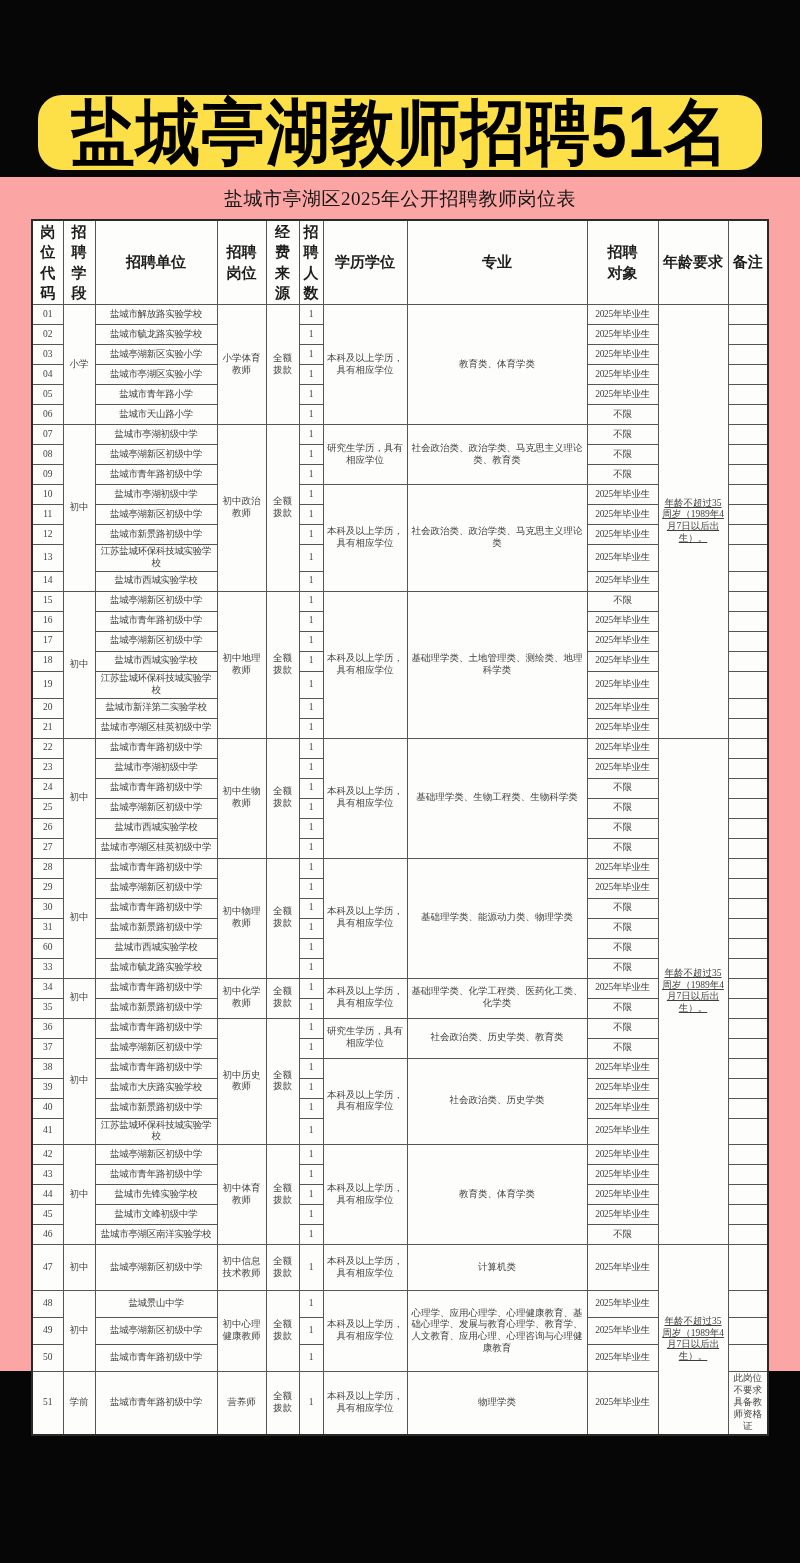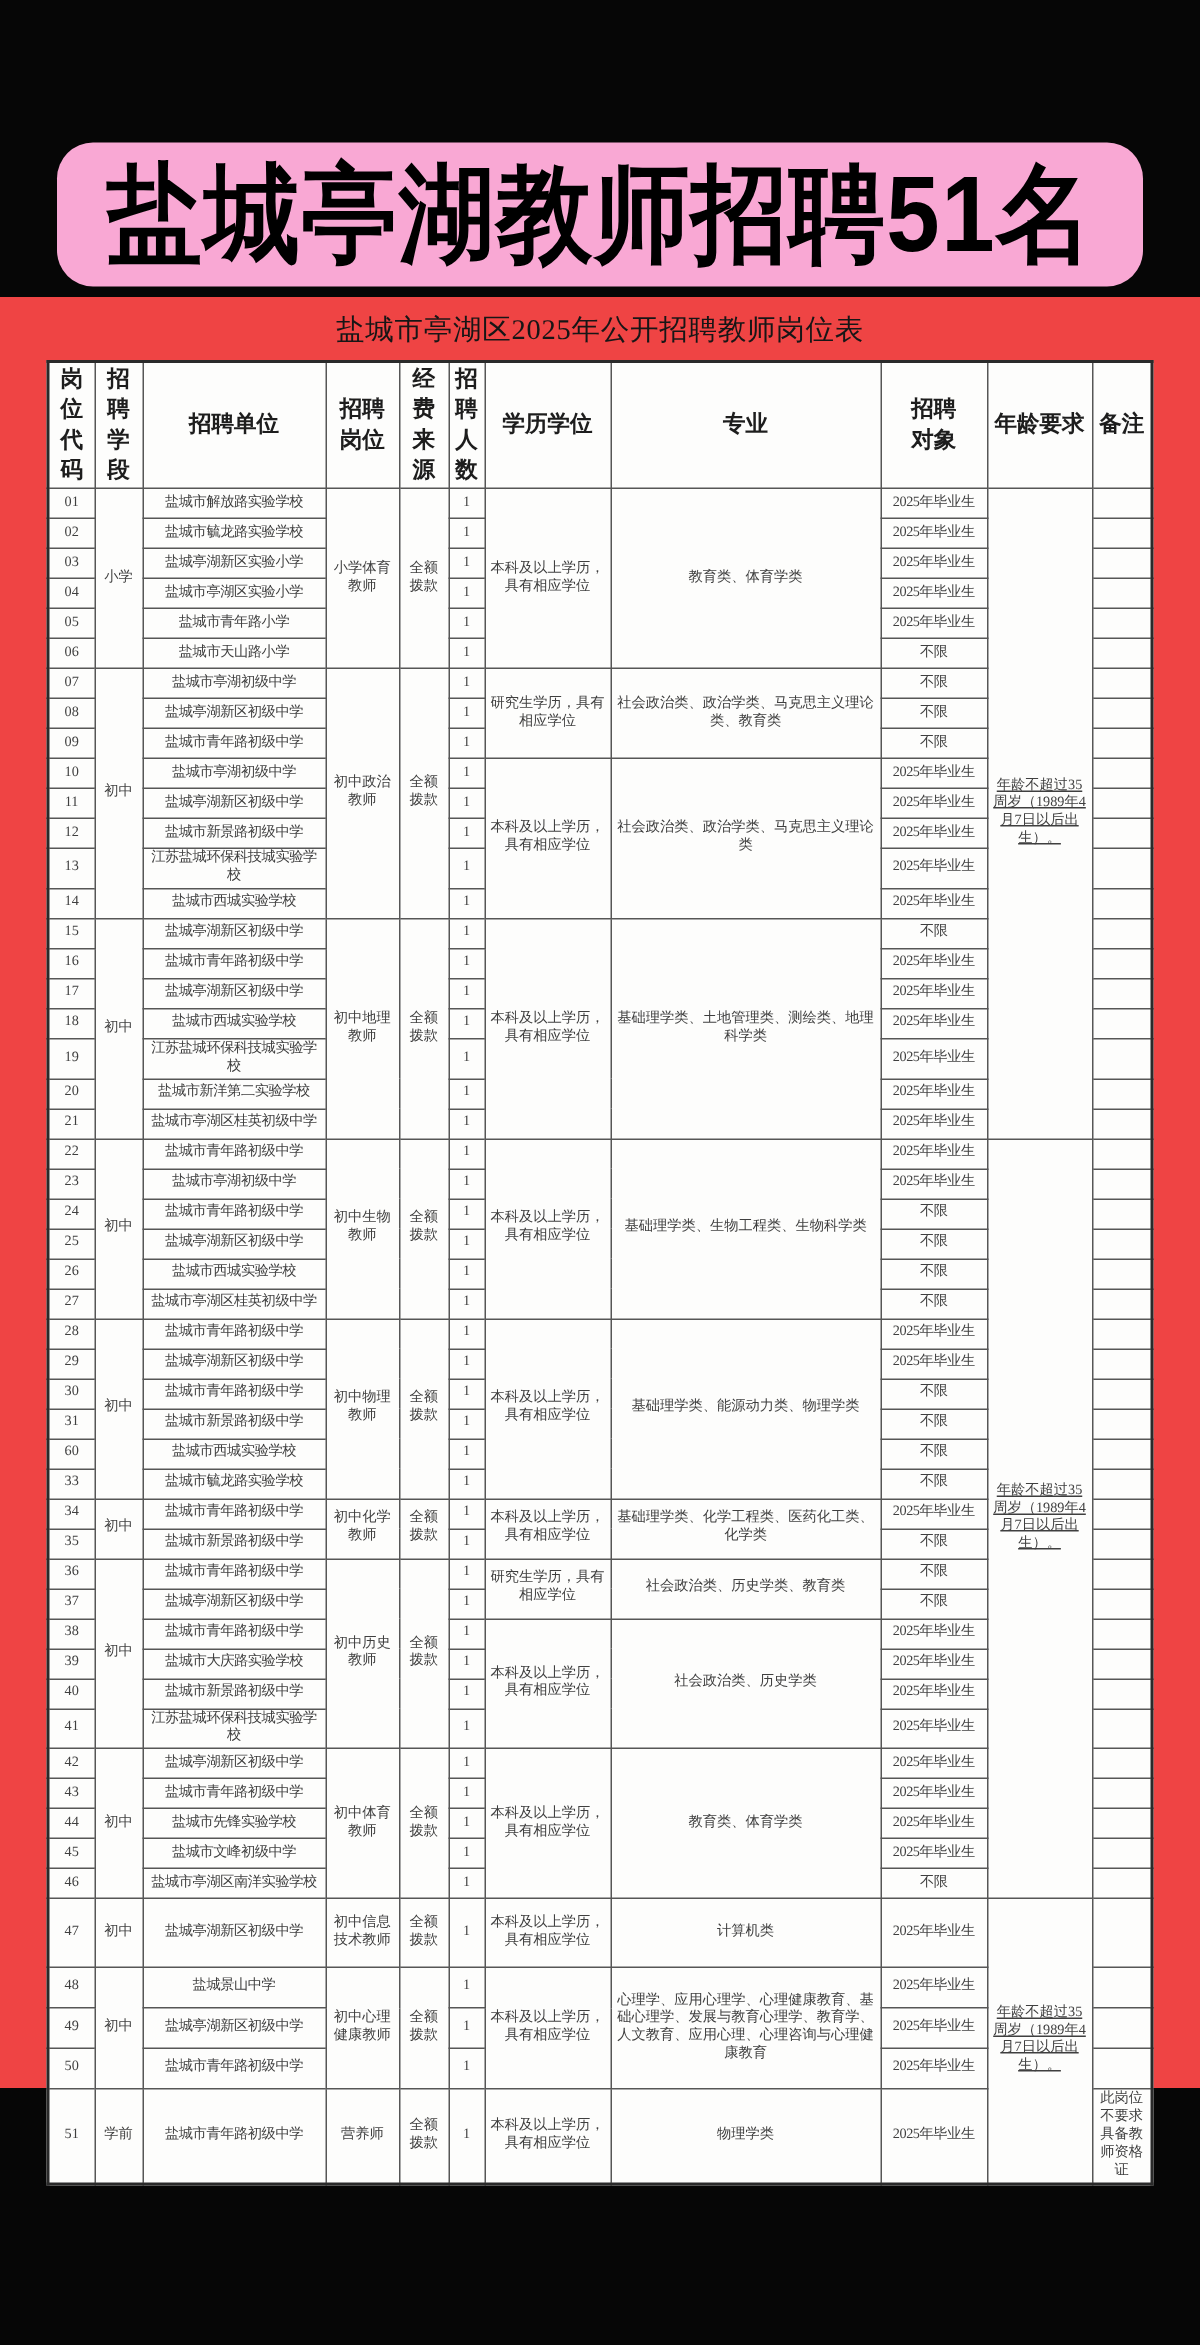--- a/index.html
+++ b/index.html
@@ -6,38 +6,38 @@
   body{
     width:800px;height:1563px;
     background:#060606;
     font-family:"Liberation Serif","DejaVu Serif",serif;
     -webkit-font-smoothing:antialiased;
     overflow:hidden;
   }
   .top-black{height:95px;}
   .banner{
     margin:0 38px;
-    height:96px;
-    background:#f9a8d4;
+    height:75px;
+    background:#fde047;
     border-radius:24px;
     display:flex;align-items:center;justify-content:center;
   }
   .banner-title{
     font-family:"Liberation Sans","DejaVu Sans",sans-serif;
     font-weight:900;
     font-size:64px;
     letter-spacing:1px;
     color:#000;
     white-space:nowrap;
     transform:scaleY(1.12);
   }
   .gap-black{height:7px;}
   .panel{
     height:1194px;
-    background:#ef4444;
+    background:#fca5a5;
     box-sizing:border-box;
     padding-top:9px;
   }
   .table-title{
     text-align:center;
     font-size:19px;
     color:#161616;
     margin-bottom:7px;
     letter-spacing:0.5px;
   }

